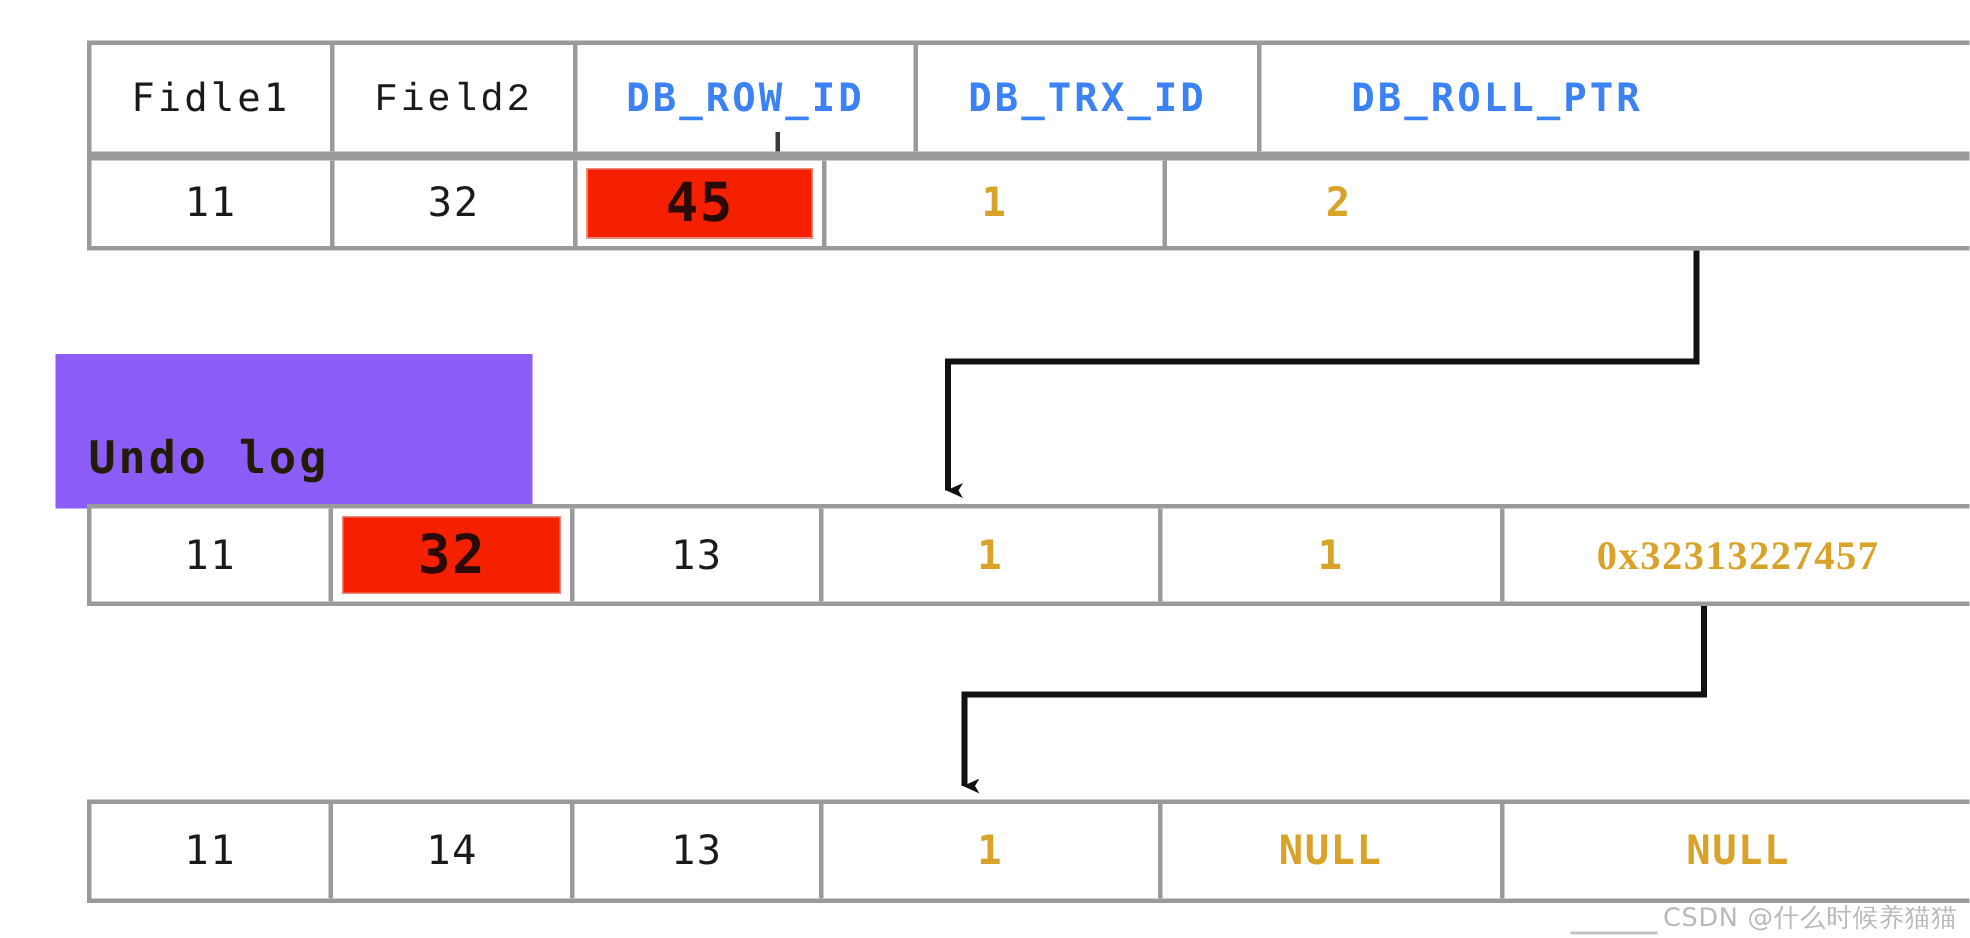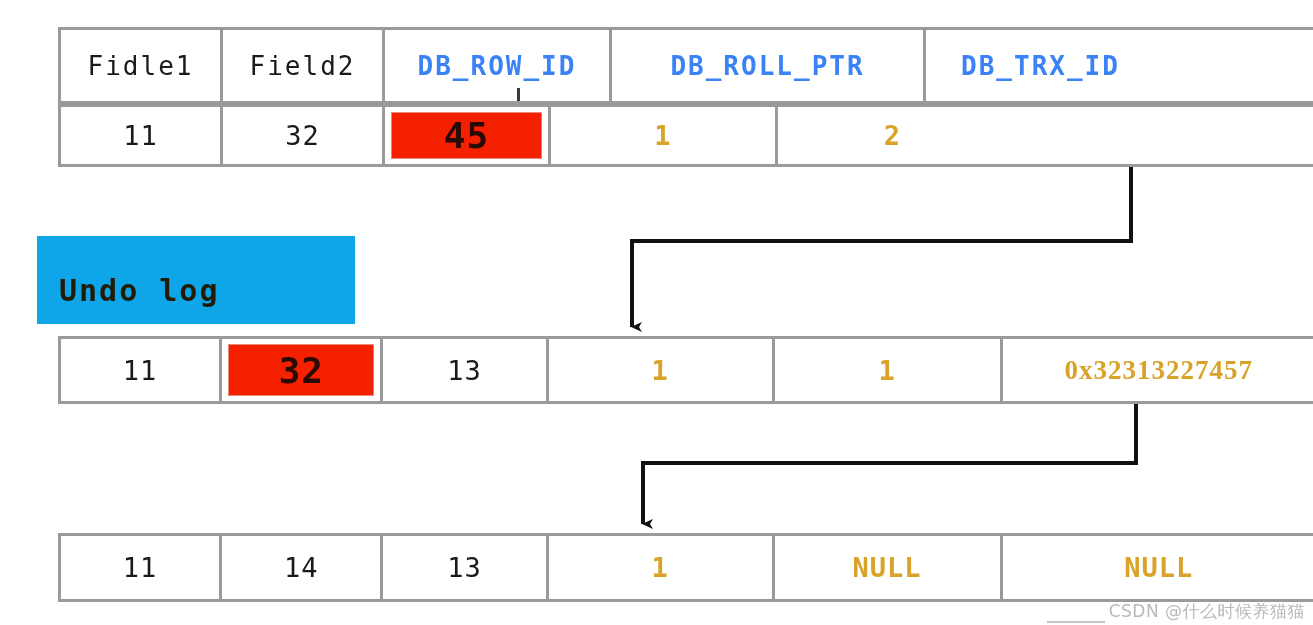--- a/index.html
+++ b/index.html
@@ -68,22 +68,22 @@
     font-size: 36px;
     letter-spacing: 1px;
   }
 
   
   #undo-banner {
     position: absolute;
     left: 37px;
     top: 236px;
     width: 318px;
-    height: 88px;
-    background: #0ea5e9;
+    height: 103px;
+    background: #8b5cf6;
     display: flex;
     align-items: flex-end;
     box-sizing: border-box;
     padding: 0 0 16px 22px;
   }
   #undo-banner .label {
     font-size: 30px;
     font-weight: 700;
     color: #231c05;
     letter-spacing: 2px;
@@ -131,31 +131,31 @@
 </style>
 </head>
 <body>
 
 <div id="canvas">
 
   <div class="row" id="header-row" style="left:30px; top:27px; width:1260px; height:77px;">
     <div class="cell hdr dark" style="width:162px;">
         <span>Fidle1</span>
       </div>
-    <div class="cell hdr dark" style="width:162px;">
+    <div class="cell hdr dark" style="width:162px;font-family:Liberation Mono, monospace;">
         <span>Field2</span>
       </div>
     <div class="cell hdr blue" style="width:227px;">
         <span>DB_ROW_ID</span>
       </div>
+    <div class="cell hdr blue" style="width:229px;">
+        <span>DB_TRX_ID</span>
+      </div>
     <div class="cell hdr blue" style="width:314px;">
         <span>DB_ROLL_PTR</span>
-      </div>
-    <div class="cell hdr blue" style="width:229px;">
-        <span>DB_TRX_ID</span>
       </div>
   </div>
   <div id="hdr-tick"></div>
 
   <div class="row" id="row-1" style="left:30px; top:104px; width:1260px; height:63px;">
     <div class="cell dark" style="width:162px;">
         <span>11</span>
       </div>
     <div class="cell dark" style="width:162px;">
         <span>32</span>

